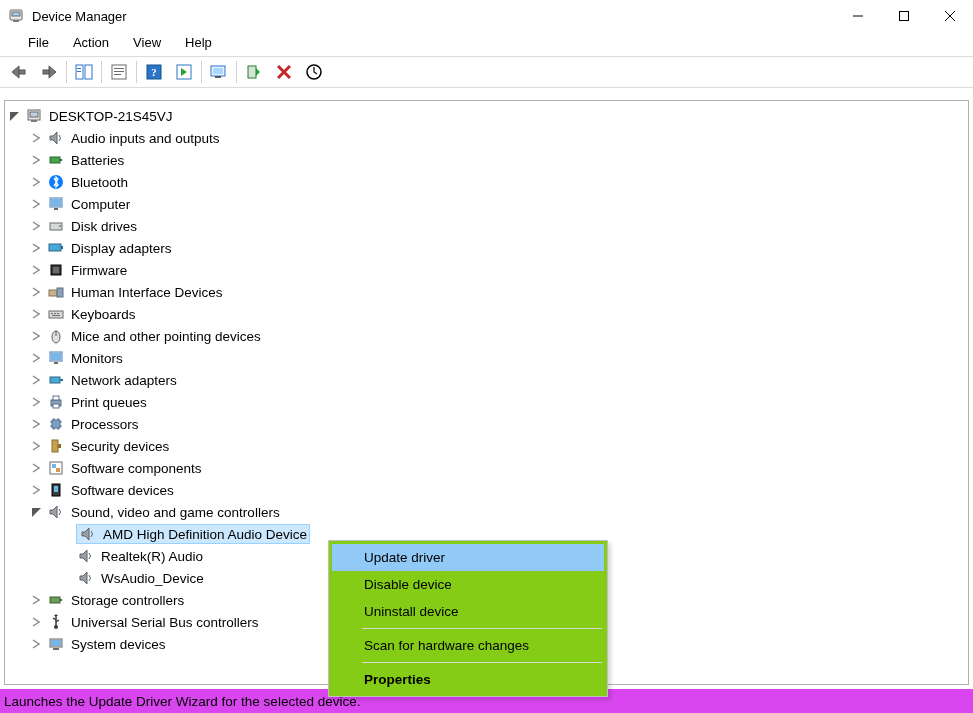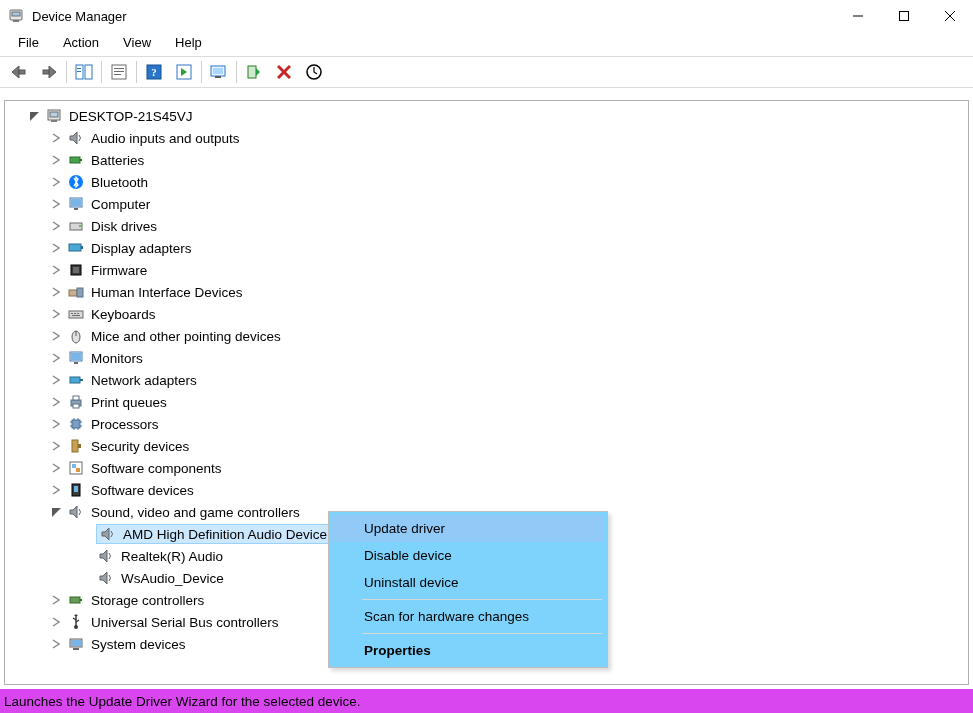--- a/index.html
+++ b/index.html
@@ -39,21 +39,21 @@
     font-family: "Segoe MDL2 Assets", "Segoe UI Symbol", sans-serif;
     font-size: 10px;
   }
   .win-btn svg { display:block; }
 
   
   .menubar {
     display: flex;
     align-items: center;
     height: 22px;
-    padding: 0 6px 2px 8px;
+    padding: 0 6px 2px 18px;
     gap: 4px;
   }
   .menubar .item {
     padding: 1px 10px 2px 10px;
     font-size: 13px;
   }
 
   
   .toolbar {
     display: flex;
@@ -84,21 +84,21 @@
   .tree-wrap {
     position: absolute;
     left: 4px;
     right: 4px;
     top: 100px;
     bottom: 28px;
     overflow: auto;
     box-sizing: border-box;
     background: #ffffff;
     border: 1px solid #b0b0b0;
-    padding: 4px 0 4px 20px;
+    padding: 4px 0 4px 0;
   }
   .node {
     display: flex;
     align-items: center;
     height: 22px;
     white-space: nowrap;
   }
   .twisty {
     width: 14px;
     height: 14px;
@@ -131,23 +131,23 @@
   .indent-0 { padding-left: 2px; }
   .indent-1 { padding-left: 24px; }
   .indent-2 { padding-left: 54px; }
 
   .no-twisty { width: 14px; margin-right: 4px; }
 
   
   .ctx {
     position: absolute;
     left: 328px;
-    top: 511px;
+    top: 540px;
     width: 280px;
-    background: #7dd3fc;
+    background: #84cc16;
     border: 1px solid #bfbfbf;
     box-shadow: 3px 3px 4px rgba(0,0,0,0.15);
     padding: 3px;
     box-sizing: border-box;
     z-index: 50;
   }
   .ctx-item {
     padding: 6px 12px 6px 32px;
     font-size: 13.5px;
   }

